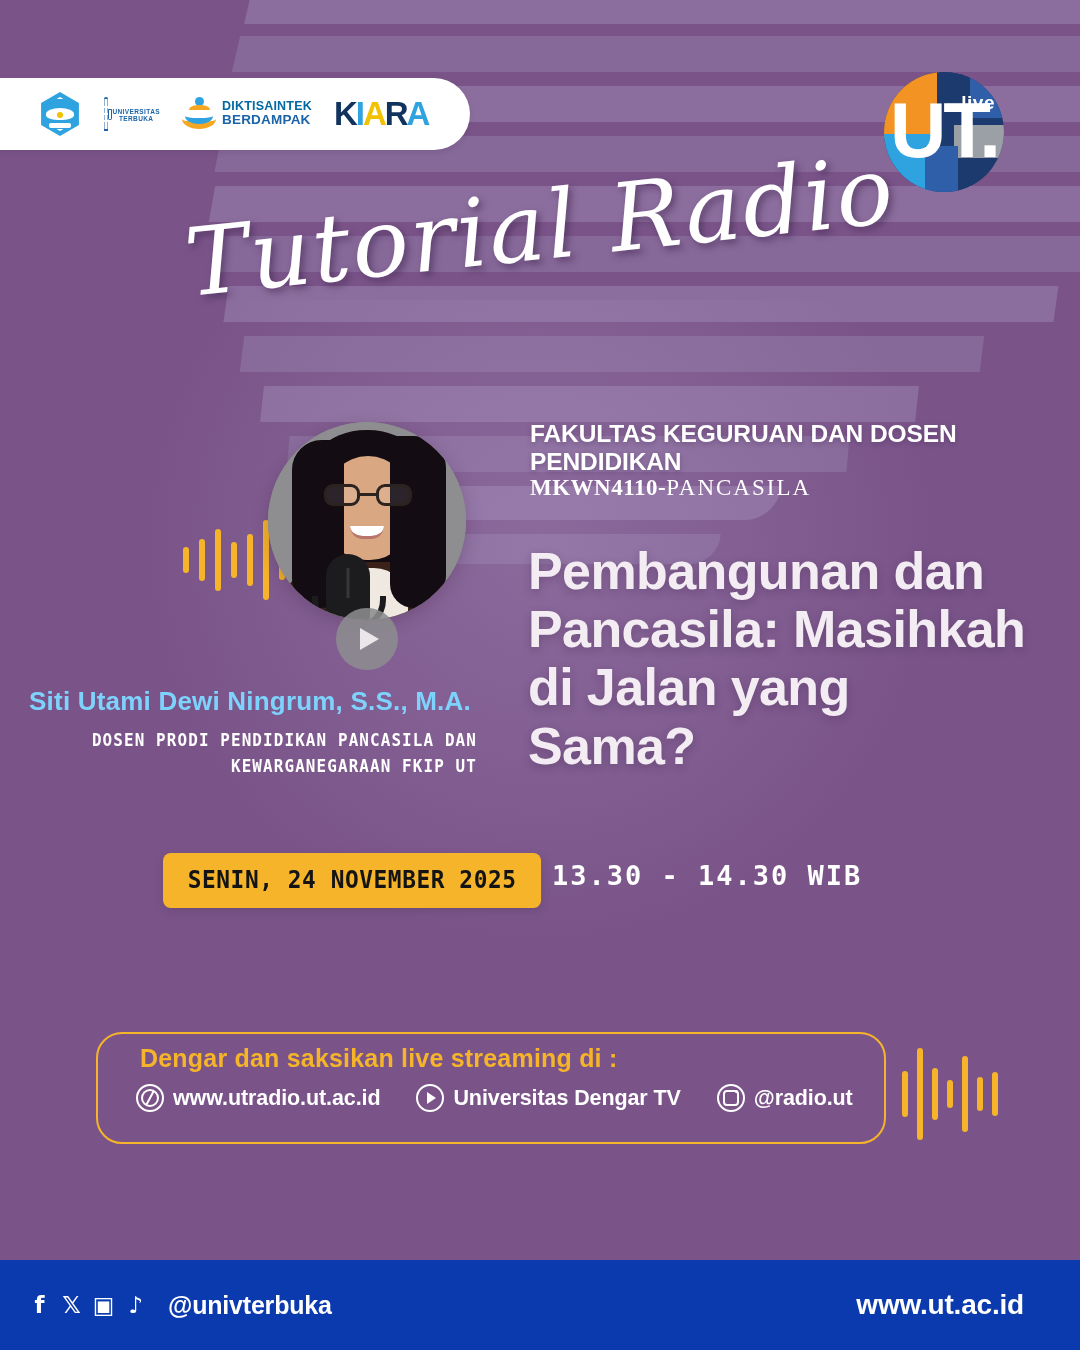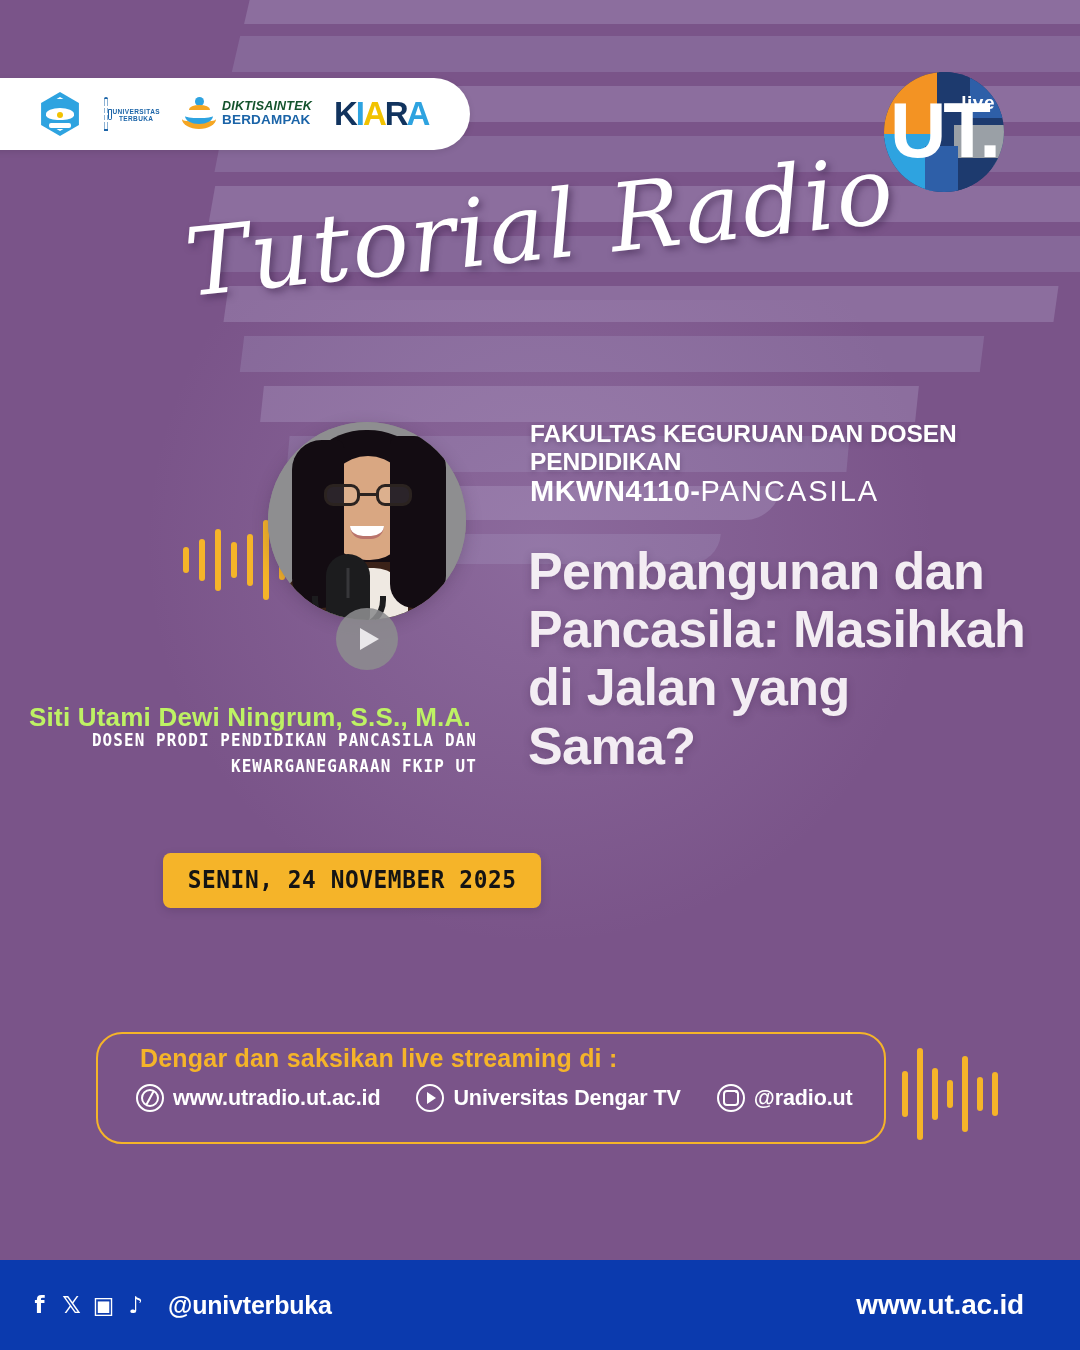--- a/index.html
+++ b/index.html
@@ -120,21 +120,21 @@
   }
   .dk-mark .head {
     position:absolute; left:13px; top:1px; width:9px; height:9px;
     background:#2EA3E0; border-radius:50%;
   }
   .dk-mark .arm {
     position:absolute; left:7px; top:9px; width:21px; height:9px;
     border-top:5px solid #F5A623; border-radius:50% 50% 0 0;
   }
   .dk-text { line-height:1.05; }
-  .dk-text .l1 { font-size:12.5px; font-weight:bold; color:#14532d; letter-spacing:.2px;font-style:italic;}
+  .dk-text .l1 { font-size:12.5px; font-weight:bold; color:#0369a1; letter-spacing:.2px;}
   .dk-text .l2 { font-size:13.5px; font-weight:bold; color:#1B64A8; letter-spacing:.2px;}
 
   .kiara {
     font-size:33px; font-weight:bold; letter-spacing:-2px;
     color:#11335E;
     font-family:"Liberation Sans", sans-serif;
     position:relative;
   }
   .kiara .a1 { color:#F2C200; }
   .kiara .a2 { color:#2EA3E0; }
@@ -263,23 +263,23 @@
     display:flex; align-items:center; justify-content:center;
   }
   .play-btn .tri {
     width:0; height:0; margin-left:5px;
     border-left:19px solid #e9e7ea;
     border-top:11px solid transparent;
     border-bottom:11px solid transparent;
   }
 
   .speaker-name {
-    position:absolute; left:0; top:702px; width:500px;
+    position:absolute; left:0; top:686px; width:500px;
     text-align:center;
-    color:#bef264;
+    color:#7dd3fc;
     font-size:26px; font-weight:bold;
     letter-spacing:.2px;
     font-family:"Liberation Sans", sans-serif;
   }
   .speaker-role {
     position:absolute; left:0; top:727px; width:477px;
     text-align:right;
     color:#ffffff;
     font-size:18.5px;
     font-weight:bold;
@@ -293,22 +293,22 @@
   
   .faculty {
     position:absolute; left:530px; top:420px;
     color:#ffffff; font-size:24.5px; font-weight:bold;
     letter-spacing:-.1px;
     font-family:"Liberation Sans", sans-serif;
     text-shadow:0 2px 5px rgba(60,35,75,.35);
   }
   .course {
     position:absolute; left:530px; top:475px;
-    font-size:29px; color:#fff;
-    font-family:Liberation Sans, sans-serif;
+    font-size:23px; color:#fff;
+    font-family:Liberation Serif, serif;
     letter-spacing:.5px;
     white-space:nowrap;
   }
   .course b { font-weight:bold; }
   .course .dash { font-weight:bold; }
   .course .nm { font-weight:normal; letter-spacing:2px; }
 
   .headline {
     position:absolute; left:528px; top:542px; width:500px;
     color:#F3EDF3;
@@ -545,20 +545,21 @@
     <div>KEWARGANEGARAAN FKIP UT</div>
   </div>
 
   <div class="faculty">FAKULTAS KEGURUAN DAN DOSEN PENDIDIKAN</div>
   <div class="course">
     <b>MKWN4110</b><span class="dash">-</span><span class="nm">PANCASILA</span>
   </div>
   <div class="headline">Pembangunan dan Pancasila: Masihkah di Jalan yang Sama?</div>
 
   <div class="date-badge">SENIN, 24 NOVEMBER 2025</div>
+  <div class="time">13.30 - 14.30  WIB</div>
 
   <div class="stream-box"></div>
   <div class="stream-title">Dengar dan saksikan live streaming di :</div>
   <div class="stream-row">
     <div class="stream-item">
       <span class="ic ic-web"></span>
       <span class="lbl">www.utradio.ut.ac.id</span>
     </div>
     <div class="stream-item">
       <span class="ic ic-yt"></span>

